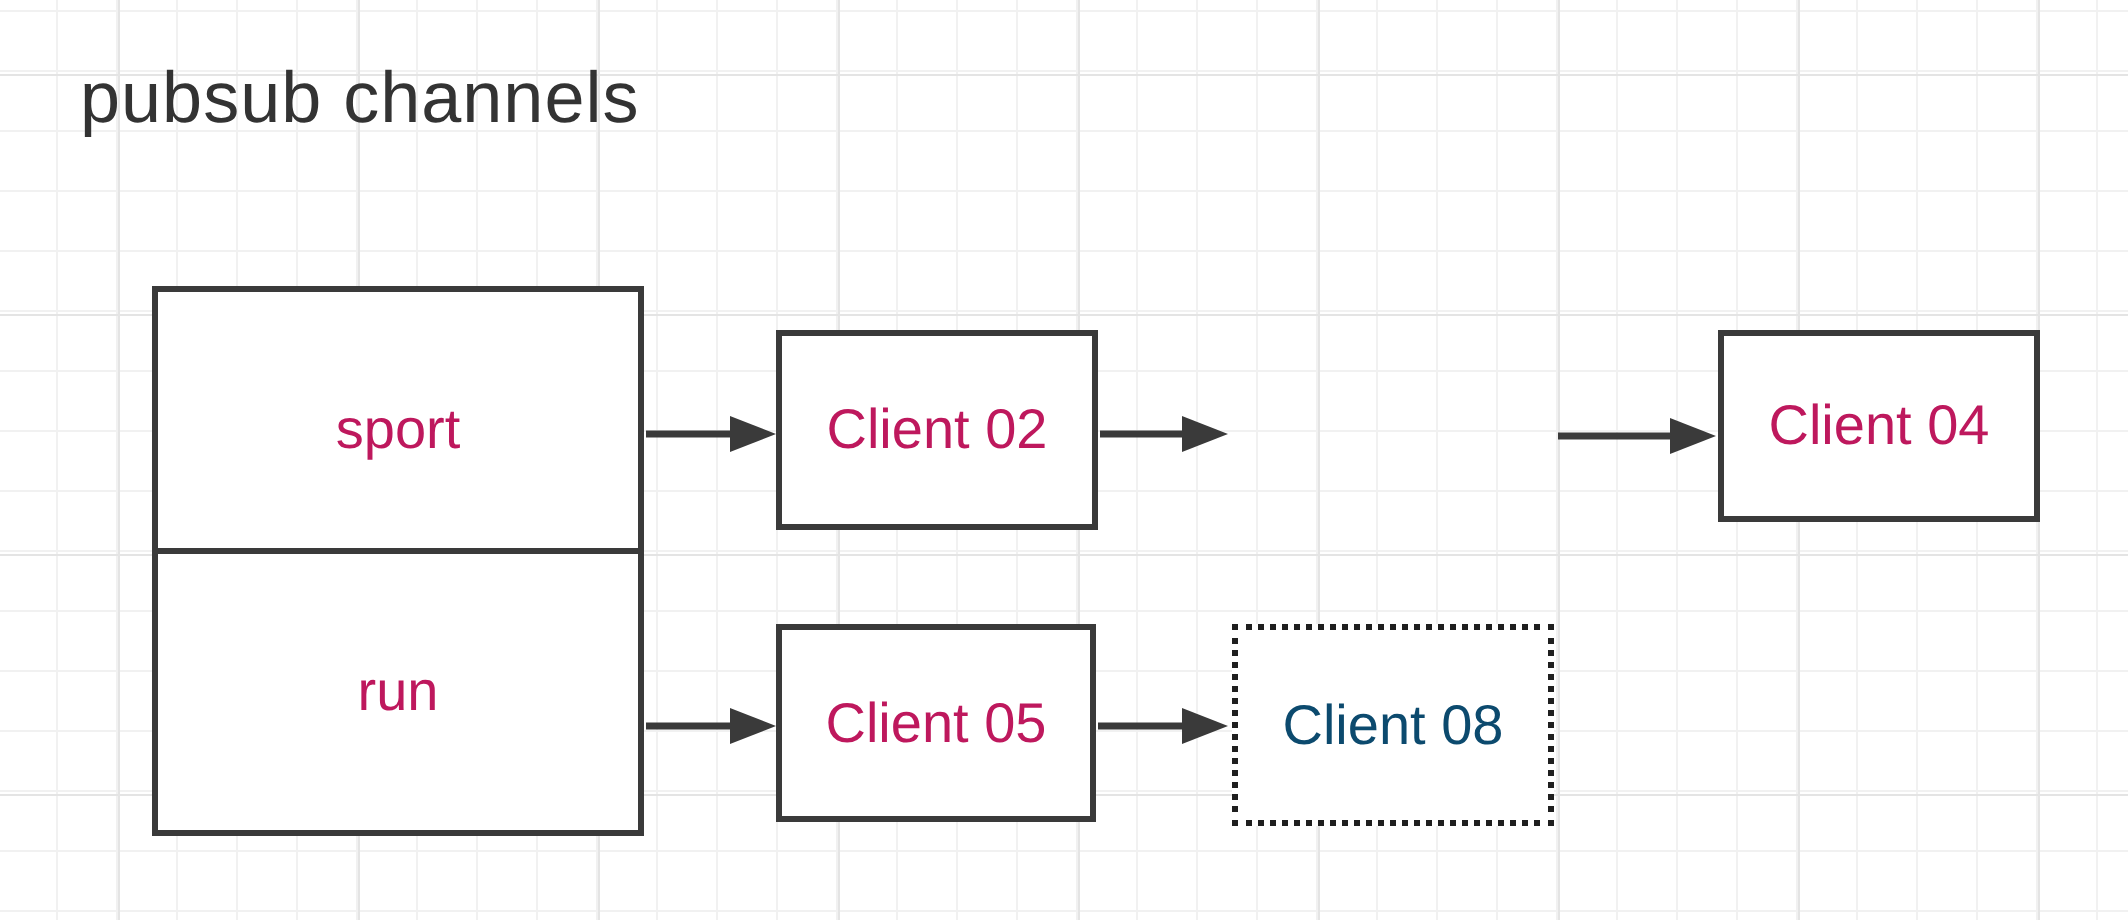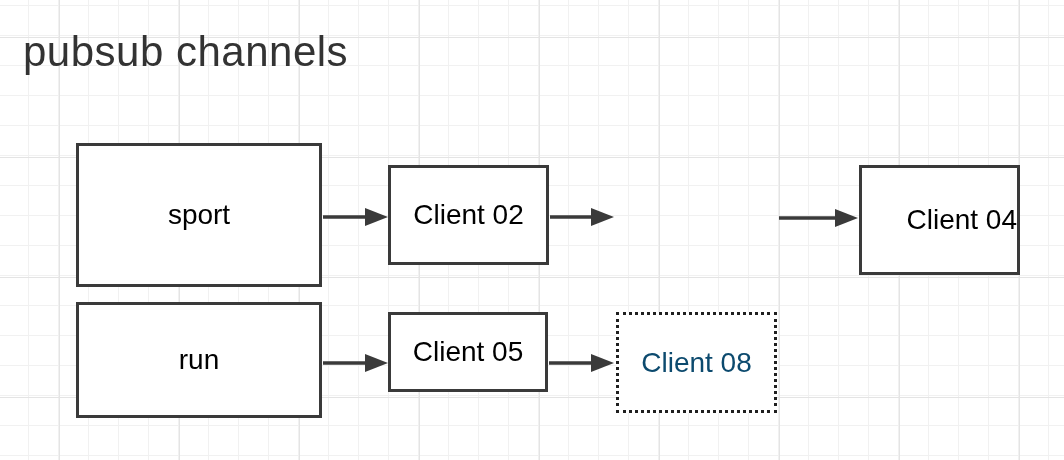--- a/index.html
+++ b/index.html
@@ -17,48 +17,48 @@
     background-image:
       linear-gradient(to right, #e4e4e4 1px, transparent 1px),
       linear-gradient(to bottom, #e4e4e4 1px, transparent 1px),
       linear-gradient(to right, #f1f1f1 1px, transparent 1px),
       linear-gradient(to bottom, #f1f1f1 1px, transparent 1px);
     background-size: 120px 120px, 120px 120px, 30px 30px, 30px 30px;
     background-position: 59px 37px, 59px 37px, 28px 5px, 28px 5px;
   }
   .diagram-title {
     position: absolute;
-    left: 23px;
+    left: 40px;
     top: 28px;
-    font-size: 42px;
+    font-size: 36px;
     line-height: 1.15;
     letter-spacing: 0.5px;
     color: #333333;
     white-space: nowrap;
   }
   .node {
     position: absolute;
     box-sizing: border-box;
     background: #ffffff;
     border: 3px solid #3a3a3a;
     display: flex;
     align-items: center;
     justify-content: center;
   }
   .node .label {
     font-size: 28px;
-    color: #000000;
+    color: #be185d;
     white-space: nowrap;
   }
   .channel-sport { left: 76px;  top: 143px; width: 246px; height: 144px; }
-  .channel-run   { left: 76px;  top: 302px; width: 246px; height: 116px; }
+  .channel-run   { left: 76px;  top: 274px; width: 246px; height: 144px; }
   .client-02 { left: 388px; top: 165px; width: 161px; height: 100px; }
   .client-03 { left: 615px; top: 169px; width: 163px; height:  99px; }
-  .client-04 { left: 859px; top: 165px; width: 161px; height: 110px; justify-content: flex-end; }
-  .client-05 { left: 388px; top: 312px; width: 160px; height:  80px; }
+  .client-04 { left: 859px; top: 165px; width: 161px; height: 96px; }
+  .client-05 { left: 388px; top: 312px; width: 160px; height:  99px; }
   .client-08 {
     left: 616px; top: 312px; width: 161px; height: 101px;
     border: 3px dotted #1f1f1f;
   }
   .client-08 .label { color: #0c4a6e; }
   .connectors {
     position: absolute;
     left: 0; top: 0;
     width: 1064px;
     height: 460px;

